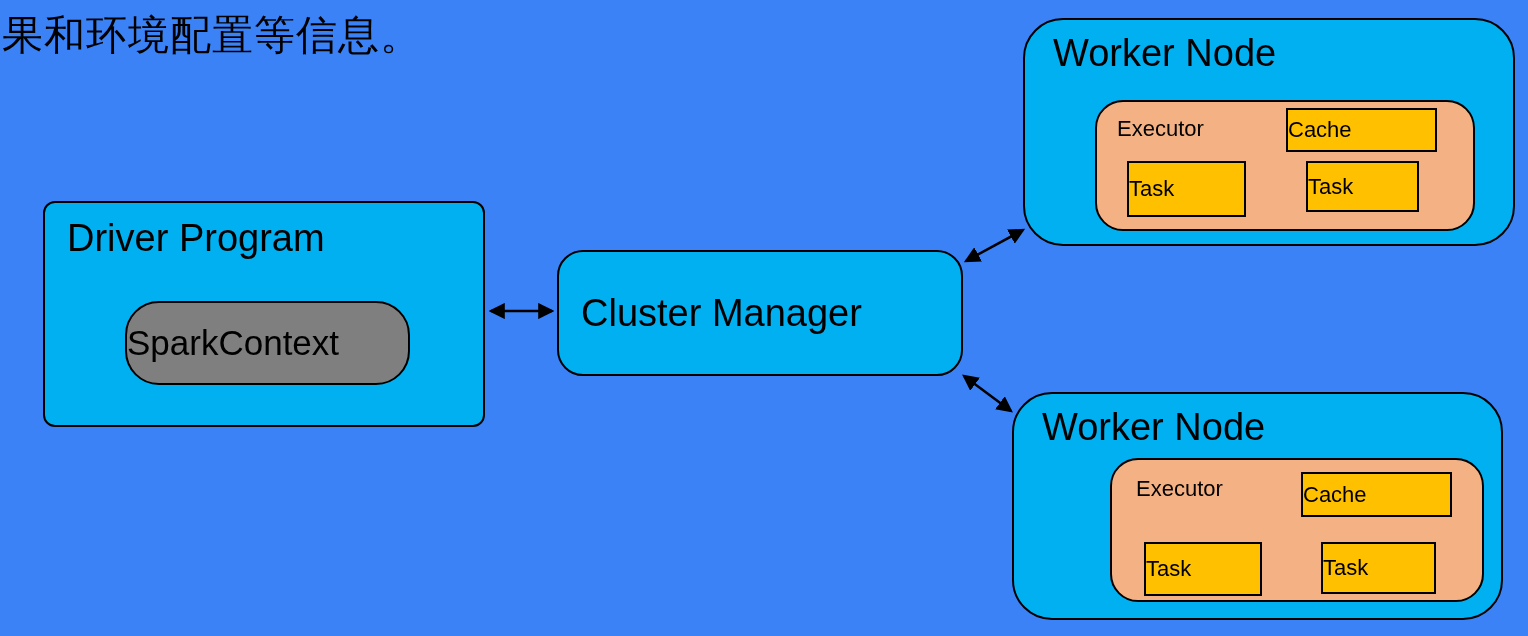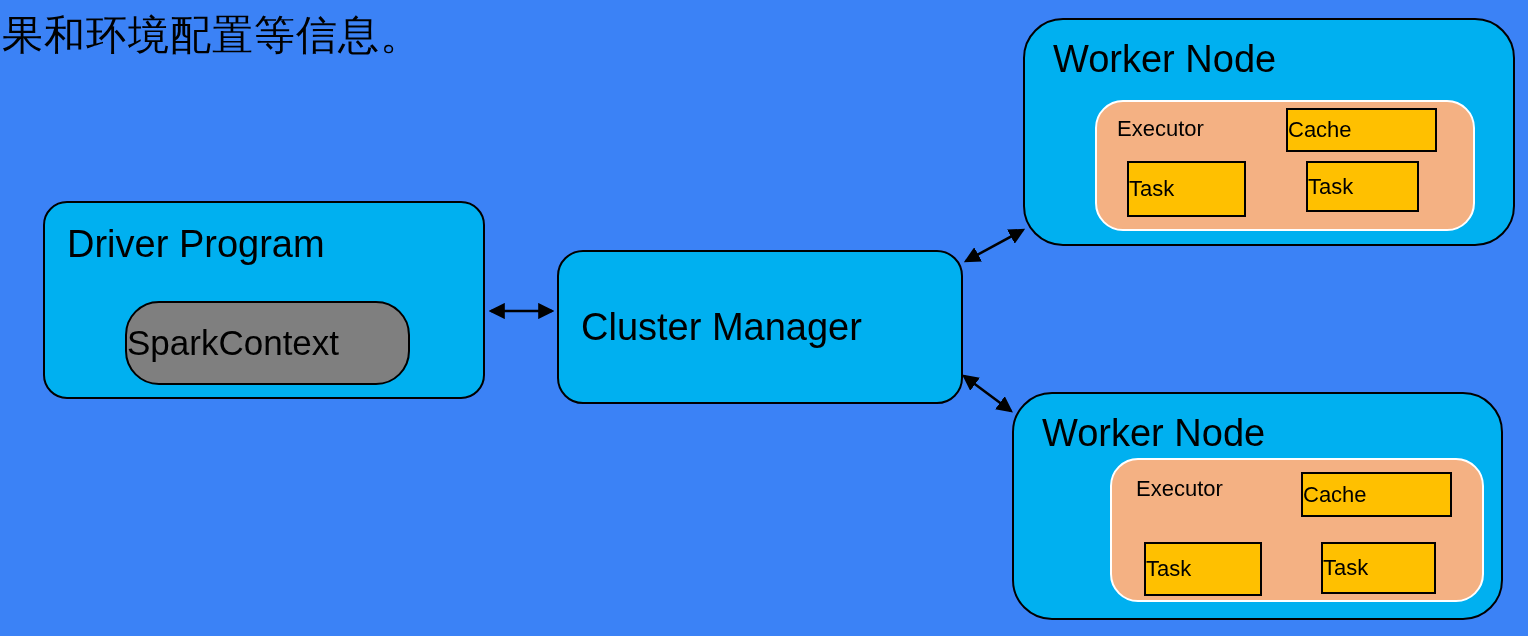--- a/index.html
+++ b/index.html
@@ -28,64 +28,63 @@
     position: absolute;
     background: #00B0F0;
     border: 2px solid #000;
   }
 
   .node-title {
     position: absolute;
     font-size: 38px;
     color: #000;
     white-space: nowrap;
-    margin-top: 6px;
   }
 
   
-  .driver { left: 43px; top: 201px; width: 442px; height: 198px; border-radius: 24px; }
+  .driver { left: 43px; top: 201px; width: 442px; height: 226px; border-radius: 12px; }
   .driver .node-title { left: 22px; top: 14px; }
 
   .spark-context {
     position: absolute;
     left: 80px; top: 98px;
     width: 285px; height: 84px;
     background: #7F7F7F;
     border: 2px solid #000;
     border-radius: 34px;
     display: flex;
     align-items: center;
     justify-content: flex-start;
     font-size: 35px;
   }
 
   
   .cluster-manager {
     left: 557px; top: 250px;
-    width: 406px; height: 154px;
+    width: 406px; height: 126px;
     border-radius: 26px;
     display: flex;
     align-items: center;
   }
   .cluster-manager .cm-label {
     font-size: 38px;
     padding-left: 22px;
     white-space: nowrap;
   }
 
   
   .worker { border-radius: 40px; }
   .worker-1 { left: 1023px; top: 18px;  width: 492px; height: 228px; }
   .worker-2 { left: 1012px; top: 392px; width: 491px; height: 228px; }
   .worker .node-title { left: 28px; top: 12px; }
 
   .executor {
     position: absolute;
     background: #F4B183;
-    border: 2px solid #ffffff;
+    border: 2px solid #000000;
     border-radius: 28px;
   }
   .worker-1 .executor { left: 70px; top: 80px; width: 380px; height: 131px; }
   .worker-2 .executor { left: 96px; top: 64px; width: 374px; height: 144px; }
 
   .executor-label {
     position: absolute;
     left: 20px; top: 14px;
     font-size: 22px;
     white-space: nowrap;

